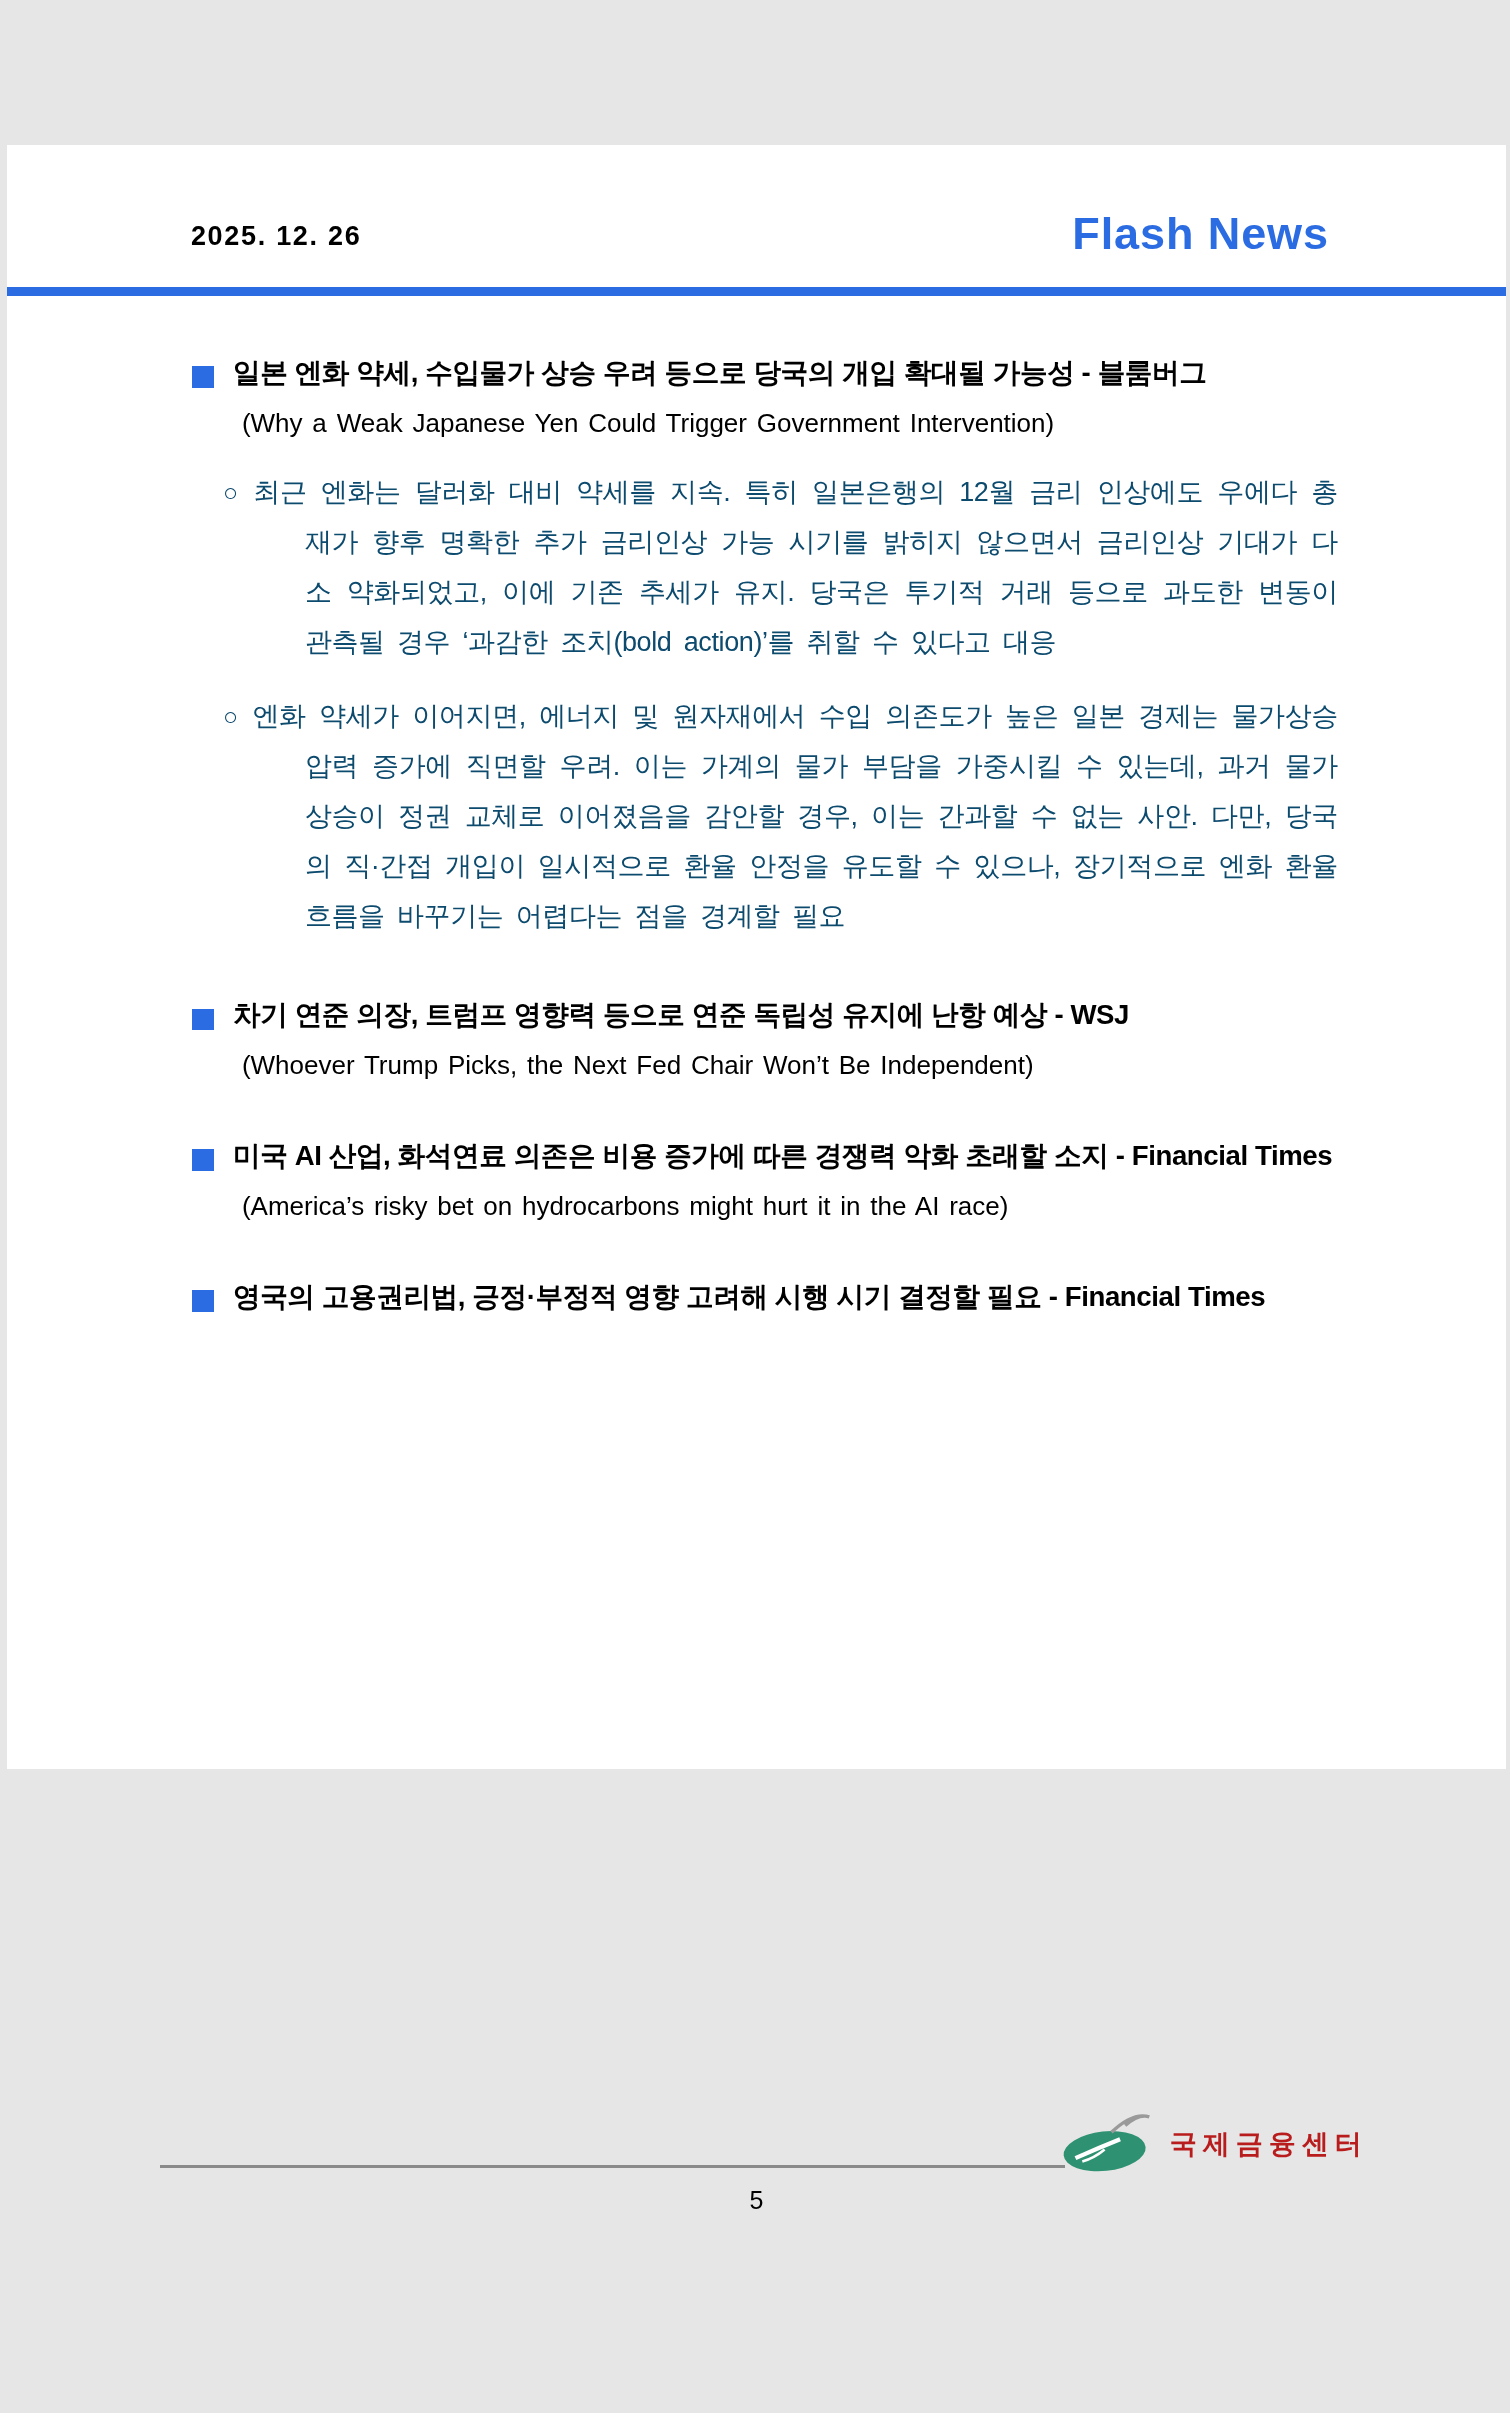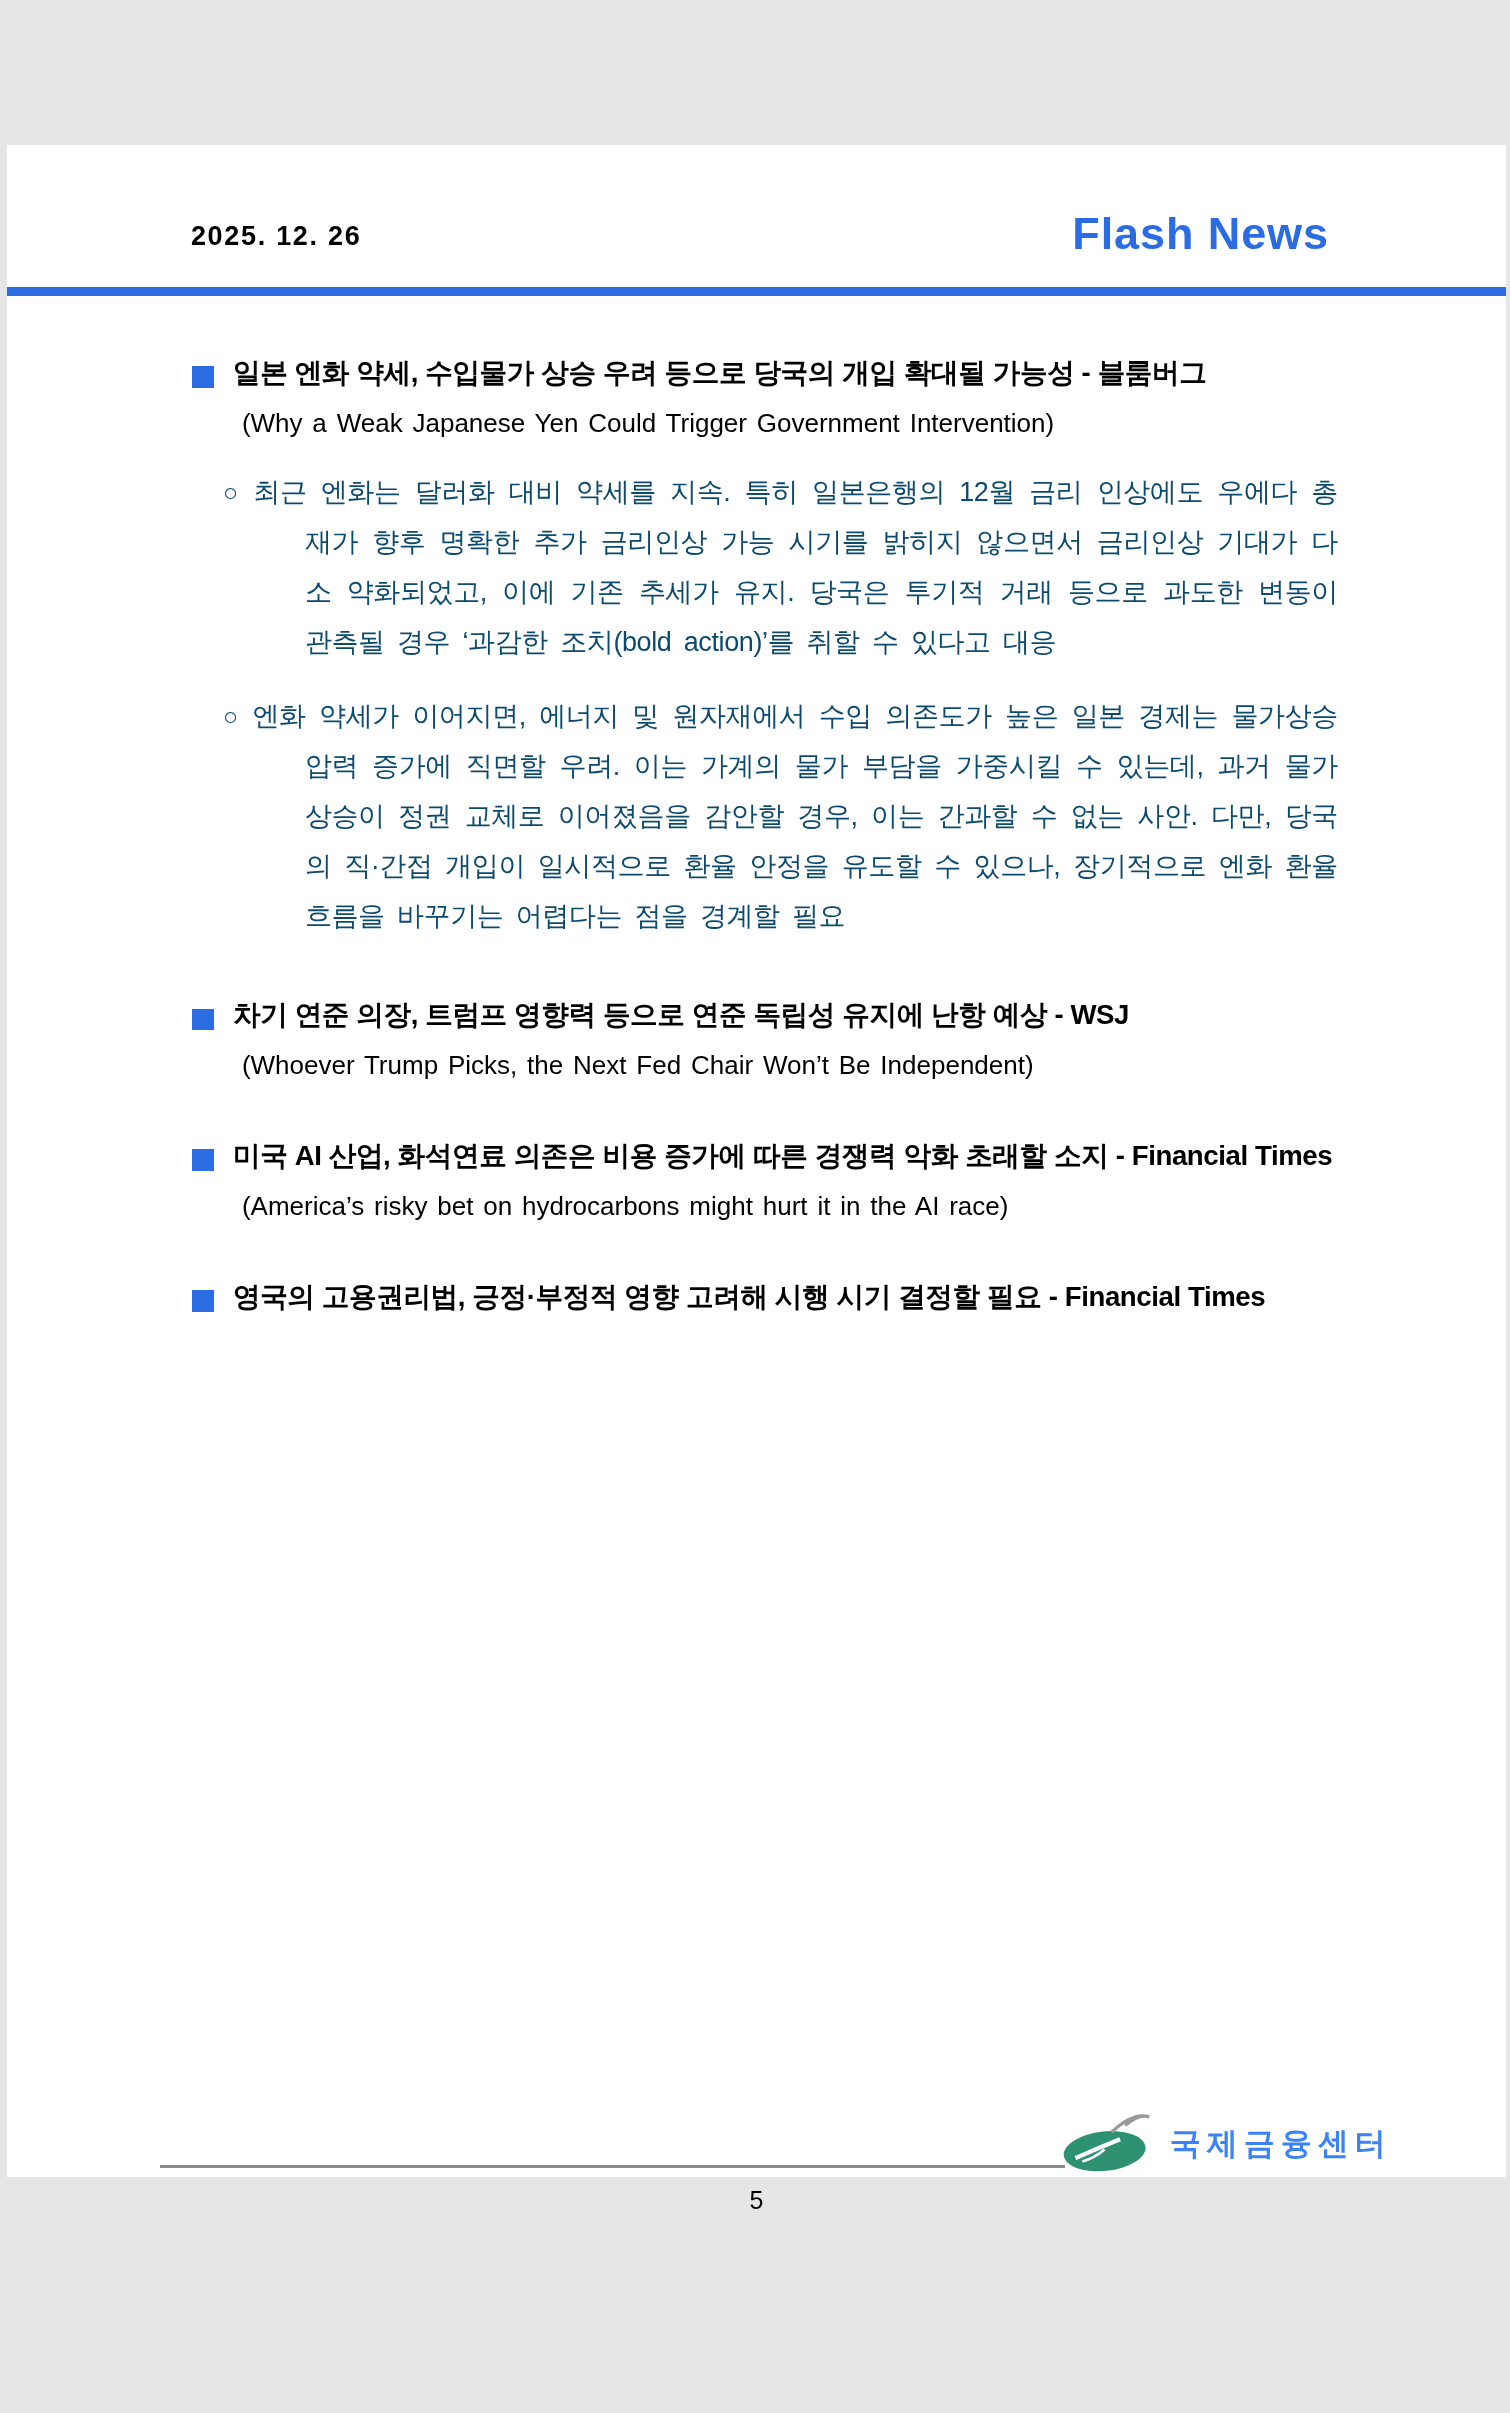--- a/index.html
+++ b/index.html
@@ -5,21 +5,21 @@
   html,body { margin:0; padding:0; }
   body {
     width:1510px; height:2413px;
     background:#e6e6e6;
     font-family:"Liberation Sans", sans-serif;
     position:relative;
     -webkit-font-smoothing:antialiased;
   }
   .sheet {
     position:absolute; left:6.9px; top:145px;
-    width:1499px; height:2032px;
+    width:1499px; height:1624px;
     background:#ffffff;
   }
   
   .doc-date {
     position:absolute; left:184px; top:76px;
     font-size:27px; font-weight:bold; color:#000;
     letter-spacing:1.7px;
   }
   .masthead {
     position:absolute; right:177px; top:63px;
@@ -64,21 +64,21 @@
   
   .foot-rule {
     position:absolute; left:153px; top:2020px;
     width:905px; height:3.4px; background:#8a8a8a;
   }
   .logo {
     position:absolute; left:1053px; top:1965px;
     display:flex; align-items:center;
   }
   .logo-text {
-    font-size:31px; font-weight:bold; color:#3b82f6;
+    font-size:27px; font-weight:bold; color:#b91c1c;
     letter-spacing:6px; margin-left:6.9px;
   }
   .pagenum {
     position:absolute; left:0; top:2041px; width:100%;
     text-align:center; font-size:25px; color:#000;
   }
 </style>
 </head>
 <body>
 

